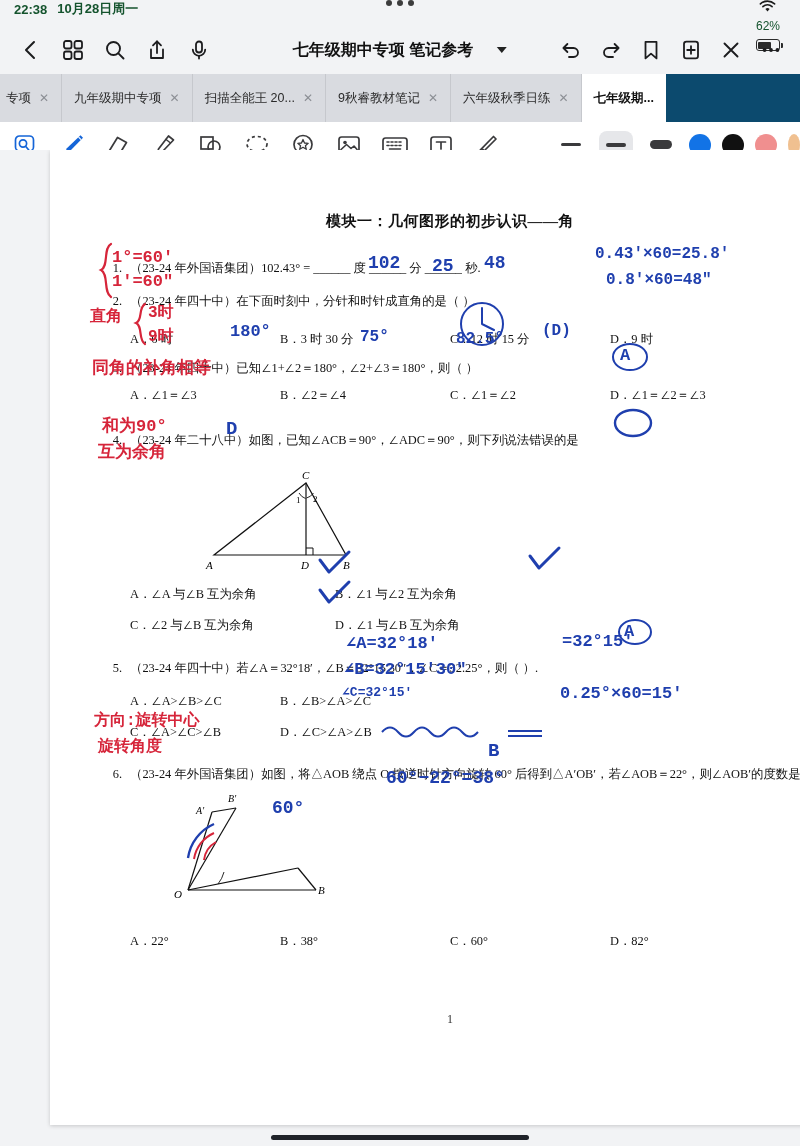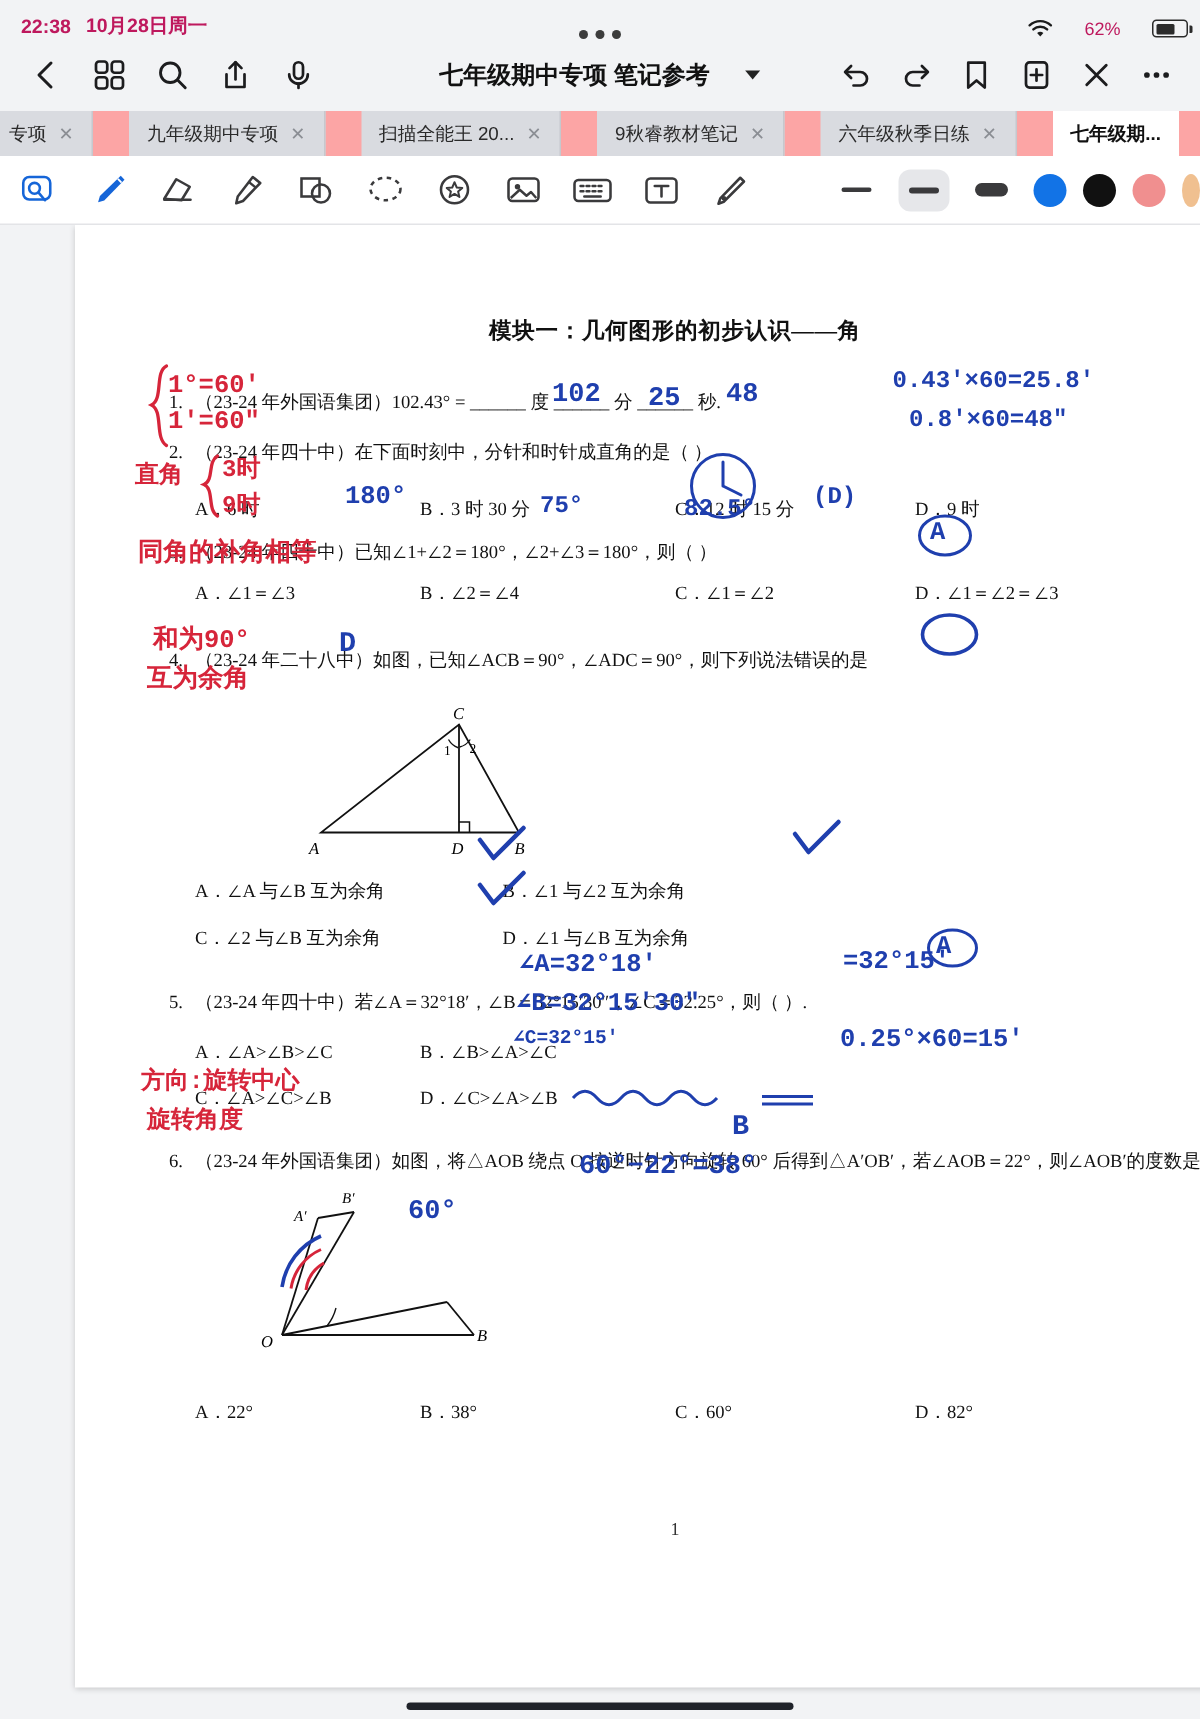--- a/index.html
+++ b/index.html
@@ -6,26 +6,26 @@
   html, body {
     width: 800px; height: 1146px;
     background: #eceef1;
     font-family: "Liberation Sans", sans-serif;
     overflow: hidden;
   }
   #app { position: relative; width: 800px; height: 1146px; background: #f2f3f5; }
 
   
   .statusbar {
-    height: 26px; display: flex; align-items: flex-end;
-    padding: 0 14px; font-size: 13px; color: #be185d;
+    height: 26px; display: flex; align-items: flex-start;
+    padding: 0 14px; font-size: 13px; color: #14532d;
     position: relative;
   }
   .statusbar .left { display: flex; align-items: center; gap: 10px; font-weight: 600; }
-  .statusbar .right { position: absolute; right: 8px; display: flex; align-items: center; gap: 21px; font-size: 12px; }
+  .statusbar .right { position: absolute; right: 20px; display: flex; align-items: center; gap: 6px; font-size: 12px; flex-direction: column; }
   .dots-center { position: absolute; left: 50%; transform: translateX(-50%); display: flex; gap: 5px; }
   .dots-center i { width: 6px; height: 6px; border-radius: 50%; background: #3c3c3c; display: block; }
   .batt {
     width: 24px; height: 12px; border: 1.4px solid #2b2b2b; border-radius: 3px;
     position: relative; display: inline-block;
   }
   .batt::after { content: ""; position: absolute; right: -4px; top: 3px; width: 2px; height: 5px; background: #2b2b2b; border-radius: 0 1px 1px 0; }
   .batt i { position: absolute; left: 1.5px; top: 1.5px; bottom: 1.5px; width: 58%; background: #2b2b2b; border-radius: 1px; display: block; }
   .wifi { font-size: 13px; }
 
@@ -41,21 +41,21 @@
   .topbar .grp-left { display: flex; align-items: center; gap: 8px; }
   .topbar .grp-right { position: absolute; right: 12px; display: flex; align-items: center; gap: 6px; }
   .doc-title {
     position: absolute; left: 50%; transform: translateX(-50%);
     display: flex; align-items: center; gap: 24px;
     font-size: 16px; font-weight: 700; color: #111; white-space: nowrap;
   }
   .caret-d { width: 0; height: 0; border-left: 5px solid transparent; border-right: 5px solid transparent; border-top: 6px solid #222; }
 
   
-  .tabstrip { height: 30px; display: flex; align-items: stretch; background: #fca5a5; font-size: 12.5px; gap: 24px; }
+  .tabstrip { height: 48px; display: flex; align-items: stretch; background: #0c4a6e; font-size: 12.5px; }
   .tab {
     display: flex; align-items: center; gap: 8px; padding: 0 12px;
     color: #2a2a2a; background: #d9dbe0; position: relative;
     border-right: 1px solid #c6c8cd; white-space: nowrap; max-width: 160px; overflow: hidden;
   }
   .tab .x { color: #8b8e94; font-size: 12px; }
   .tab.active { background: #ffffff; color: #111; font-weight: 600; border-right: none; max-width: 200px; }
   .tab.clipped { padding-left: 6px; }
 
   

